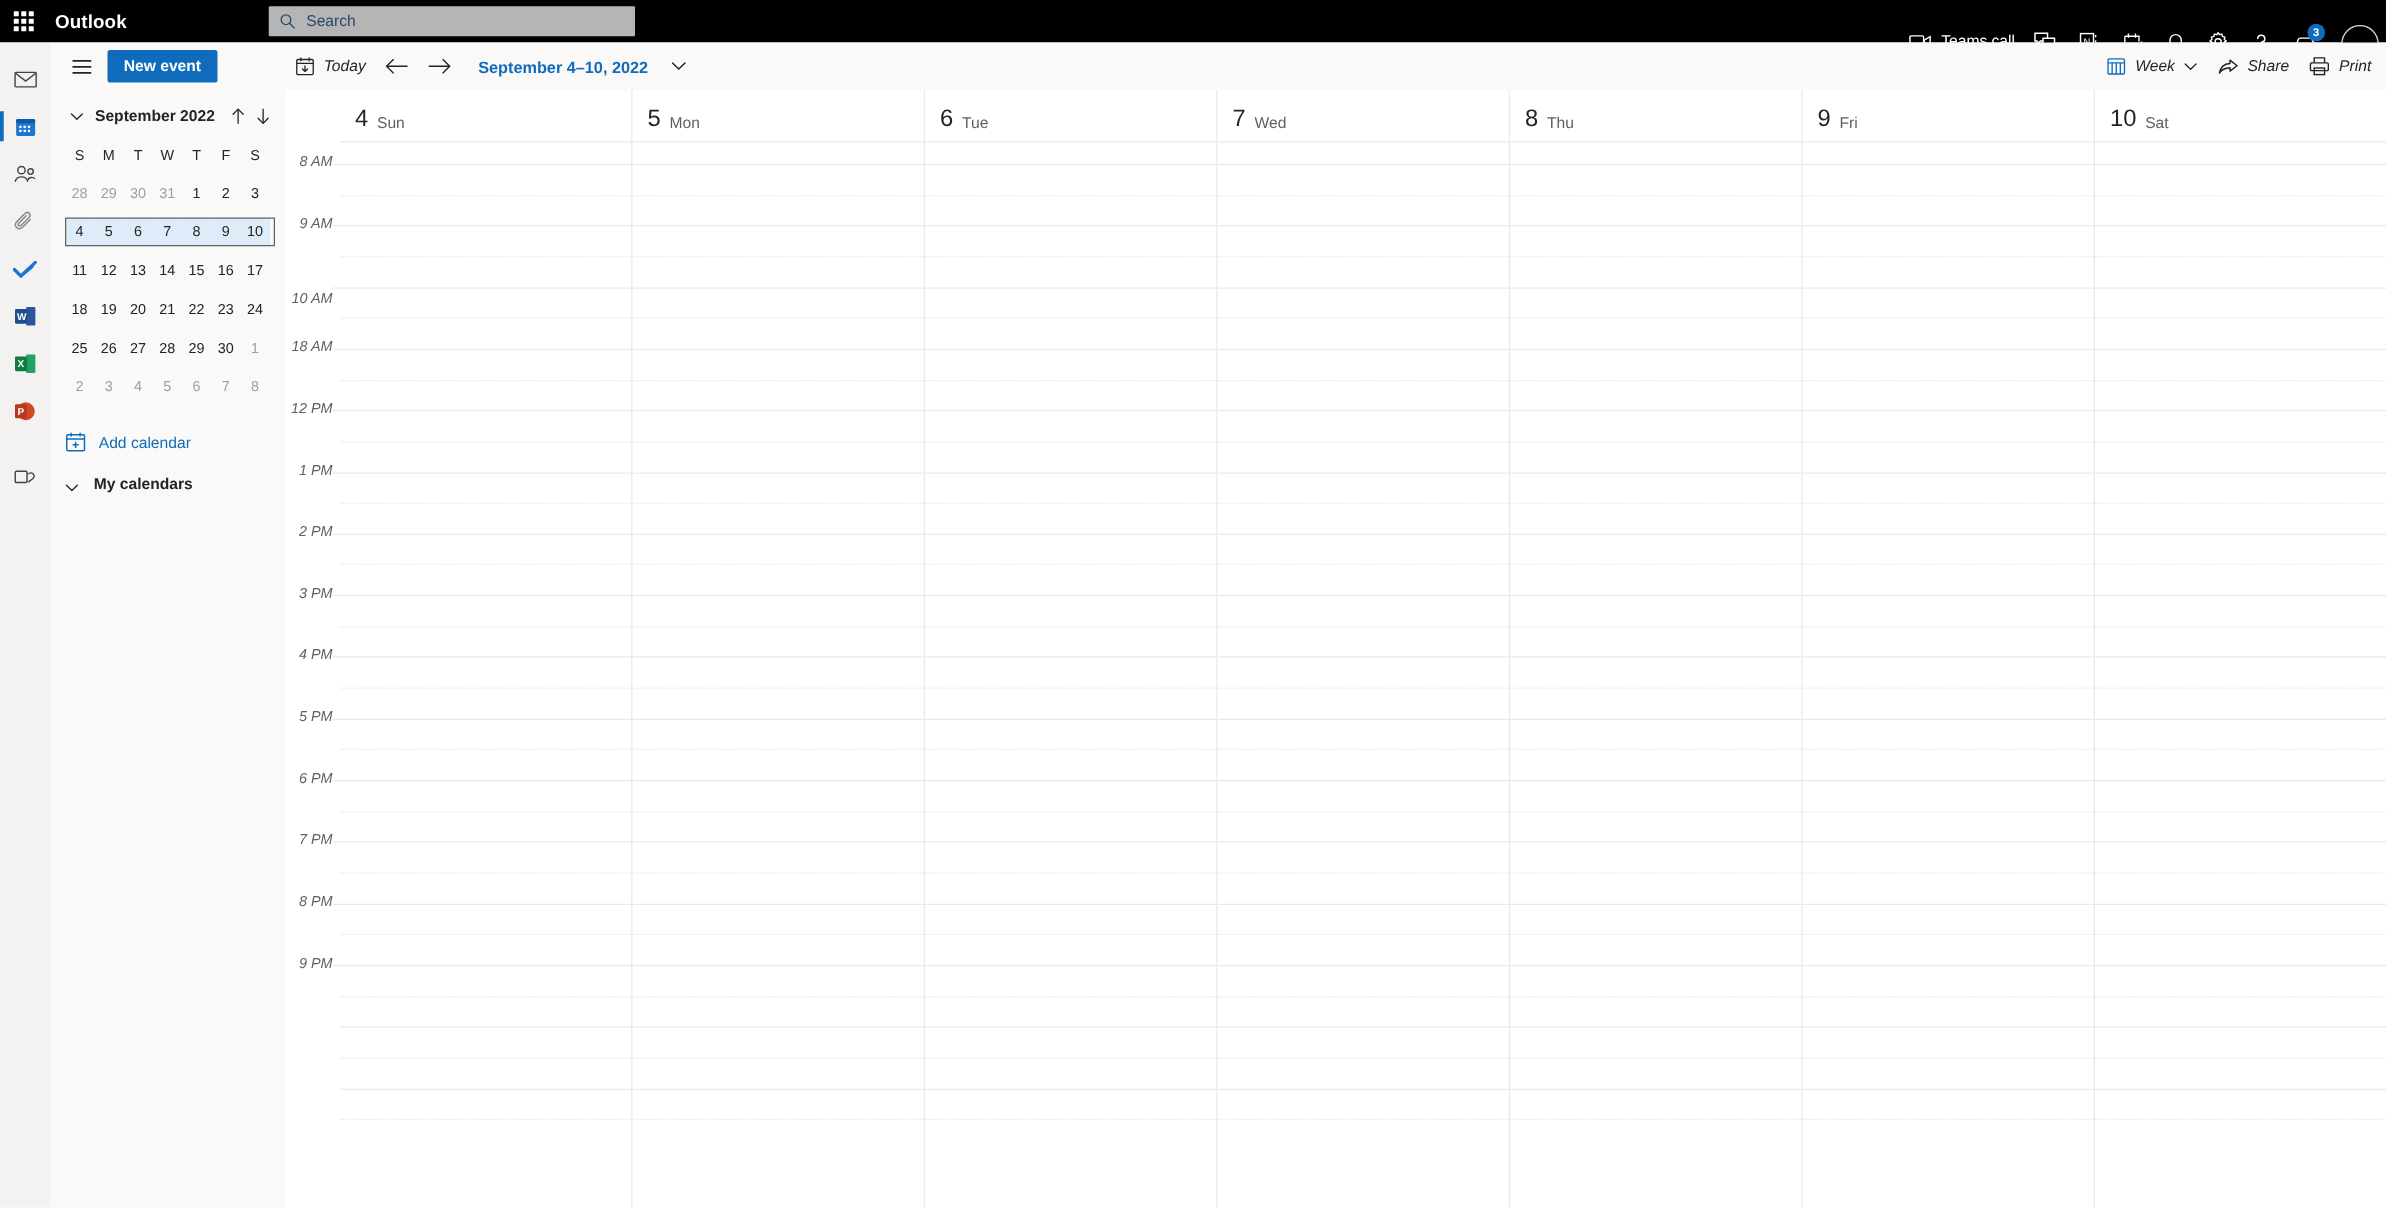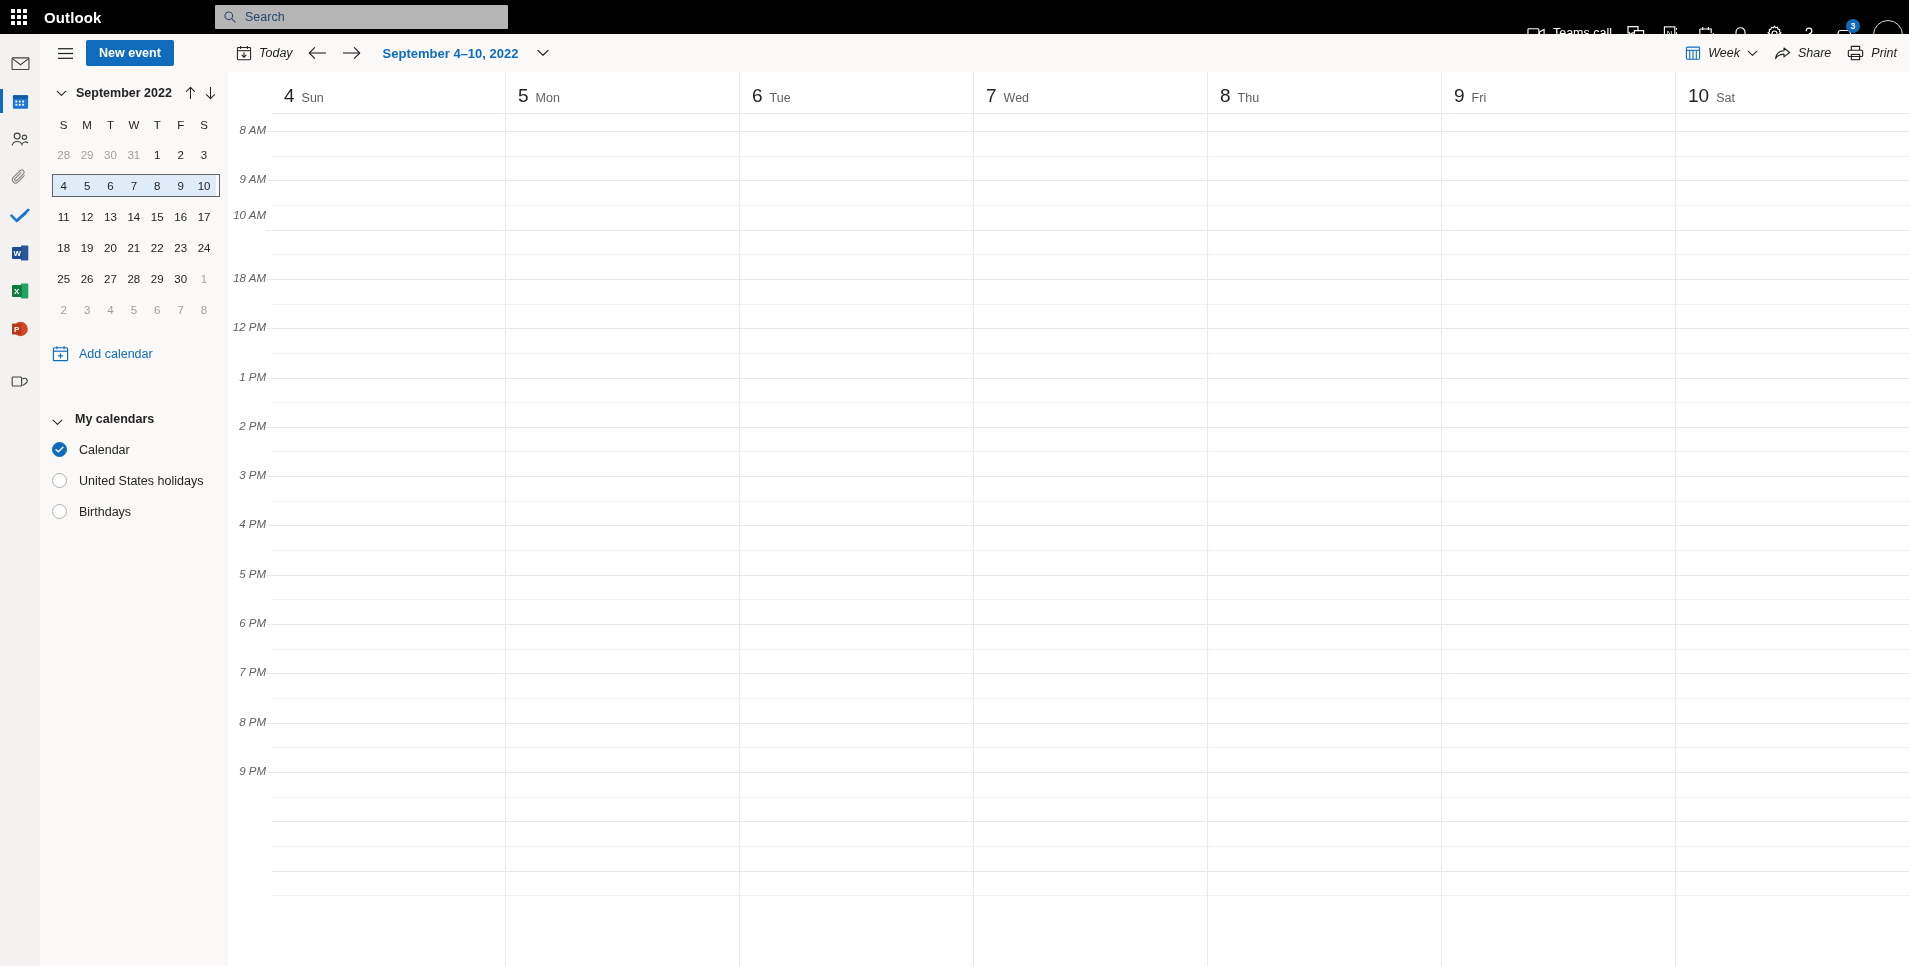--- a/index.html
+++ b/index.html
@@ -105,21 +105,21 @@
   .mc-week-sel { position:relative; }
   .mc-week-sel::after {
     content:""; position:absolute; inset:0; border:1px solid #636363; pointer-events:none;
   }
 
   .add-cal {
     display:flex; align-items:center; padding:10px 0 10px 12px; margin-top:14px; cursor:pointer;
   }
   .add-cal-label { font-size:12.5px; color:#0f6cbd; margin-left:10px; }
 
-  .section-head { display:flex; align-items:flex-end; padding:8px 0 8px 12px; cursor:pointer;margin-top:32px; }
+  .section-head { display:flex; align-items:flex-end; padding:8px 0 8px 12px; cursor:pointer; }
   .section-head .lbl { font-size:12.5px; font-weight:bold; color:#242424; margin-left:12px; }
 
   .cal-row { display:flex; align-items:center; padding:8px 0 8px 12px; cursor:pointer; }
   .cal-check {
     width:15px; height:15px; border-radius:50%; flex:0 0 15px;
     border:1.3px solid #b3b0ad; background:#fff;
     display:flex; align-items:center; justify-content:center;
   }
   .cal-check.on { background:#0f6cbd; border-color:#0f6cbd; }
   .cal-label { font-size:12.5px; color:#242424; margin-left:12px; white-space:nowrap; }
@@ -462,38 +462,20 @@
     <span class="add-cal-label">Add calendar</span>
   </div>
 
   <div class="section-head">
     <svg width="11" height="7" viewBox="0 0 12 8" fill="none" stroke="#242424" stroke-width="1.2">
       <path d="M1 1.4 L6 6.2 L11 1.4" stroke-linecap="round" stroke-linejoin="round"></path>
     </svg>
     <span class="lbl">My calendars</span>
   </div>
 
-  <div id="cal-list">
-      <div class="cal-row">
-        <div class="cal-check on">
-          <svg width="9" height="7" viewBox="0 0 10 8" fill="none" stroke="#fff" stroke-width="1.6">
-            <path d="M1 4.2 L3.7 6.6 L9 1.3" stroke-linecap="round" stroke-linejoin="round"></path>
-          </svg>
-        </div>
-        <span class="cal-label">Calendar</span>
-      </div>
-      <div class="cal-row">
-        <div class="cal-check"></div>
-        <span class="cal-label">United States holidays</span>
-      </div>
-      <div class="cal-row">
-        <div class="cal-check"></div>
-        <span class="cal-label">Birthdays</span>
-      </div>
-    </div>
 </div>
 
 <div class="cmdbar">
   <div class="cb-btn">
     <svg width="16" height="16" viewBox="0 0 18 18" fill="none" stroke="#242424" stroke-width="1.2">
       <rect x="1.6" y="2.9" width="14.8" height="13.6" rx="1"></rect>
       <line x1="1.6" y1="6.4" x2="16.4" y2="6.4"></line>
       <line x1="5.2" y1="1.2" x2="5.2" y2="4.4"></line>
         <line x1="12.8" y1="1.2" x2="12.8" y2="4.4"></line>
       <path d="M9 8.7 v5.1 M6.7 11.4 L9 13.8 L11.3 11.4" stroke-linecap="round" stroke-linejoin="round"></path>
@@ -584,21 +566,21 @@
         <span class="dh-num">10</span>
         <span class="dh-dow">Sat</span>
       </div>
     </div>
   <div class="grid-scroll">
     <div class="time-gutter" id="time-gutter">
         <div class="time-label" style="top: 17px;">8 AM</div>
         <div class="gut-line" style="top: 17px;"></div>
         <div class="time-label" style="top: 66.3px;">9 AM</div>
         <div class="gut-line" style="top: 66.3px;"></div>
-        <div class="time-label" style="top: 102px;">10 AM</div>
+        <div class="time-label" style="top: 126px;">10 AM</div>
         <div class="gut-line" style="top: 115.6px;"></div>
         <div class="time-label" style="top: 164.9px;">18 AM</div>
         <div class="gut-line" style="top: 164.9px;"></div>
         <div class="time-label" style="top: 214.2px;">12 PM</div>
         <div class="gut-line" style="top: 214.2px;"></div>
         <div class="time-label" style="top: 263.5px;">1 PM</div>
         <div class="gut-line" style="top: 263.5px;"></div>
         <div class="time-label" style="top: 312.8px;">2 PM</div>
         <div class="gut-line" style="top: 312.8px;"></div>
         <div class="time-label" style="top: 362.1px;">3 PM</div>

